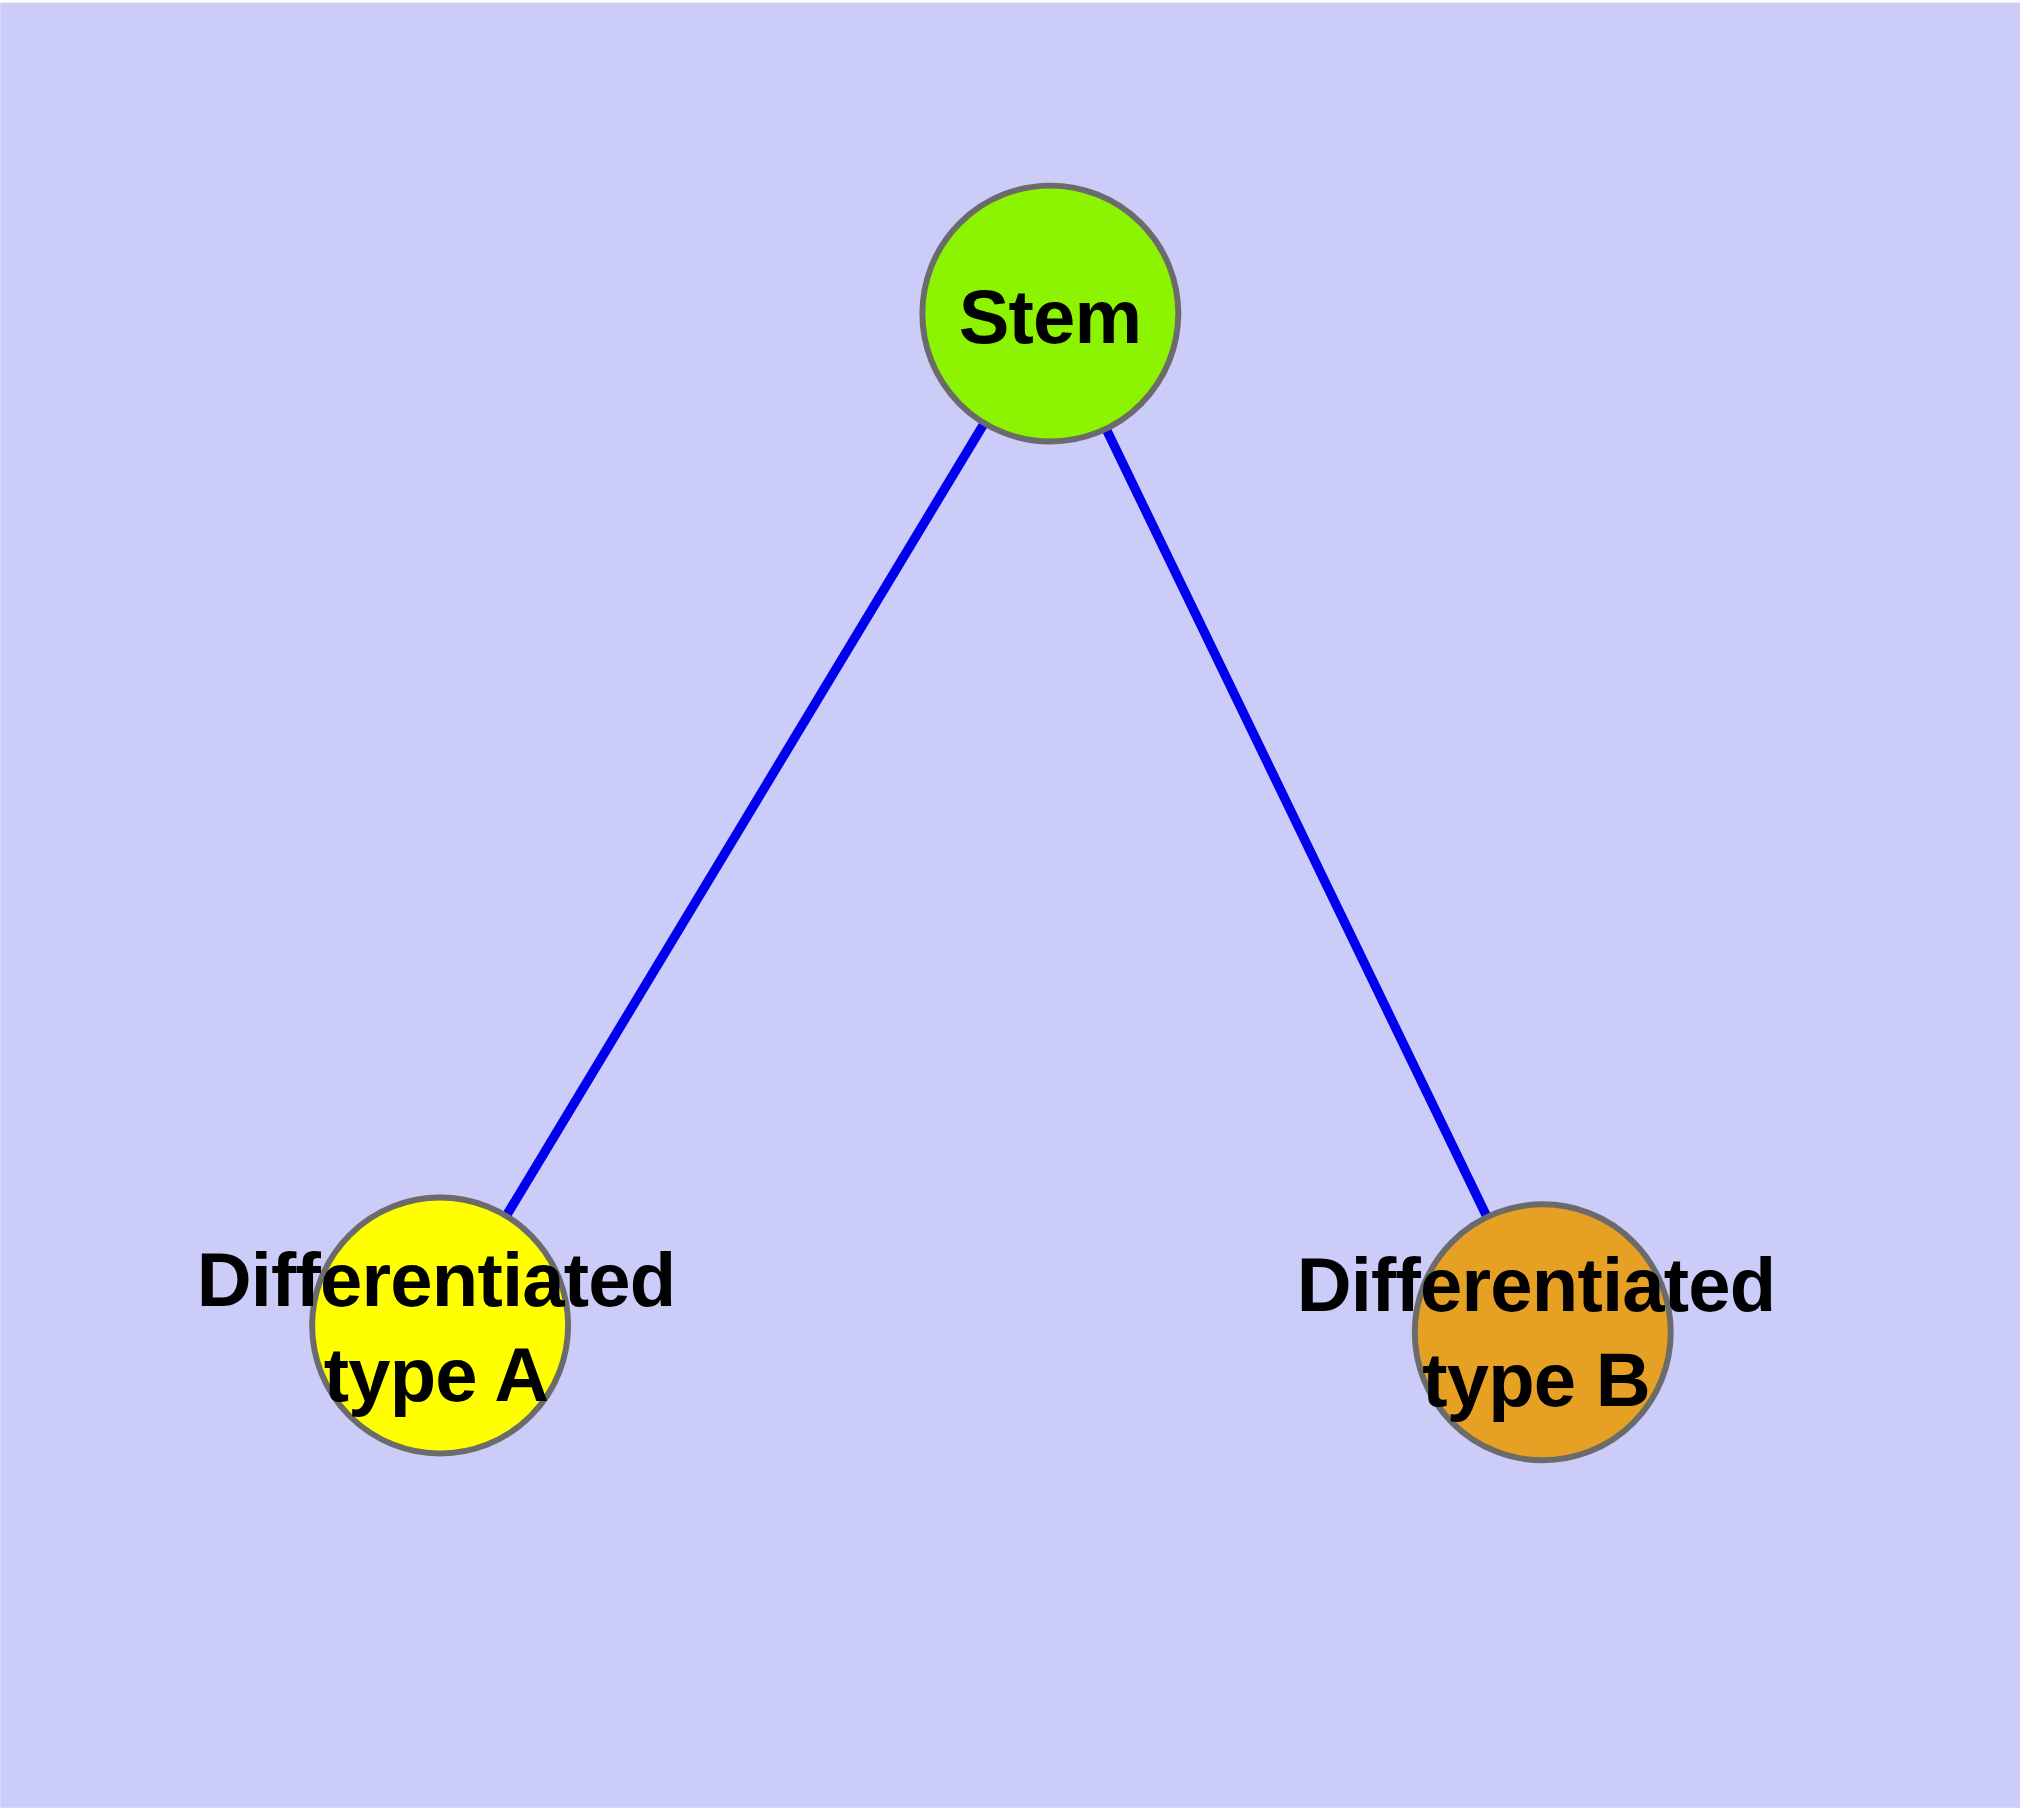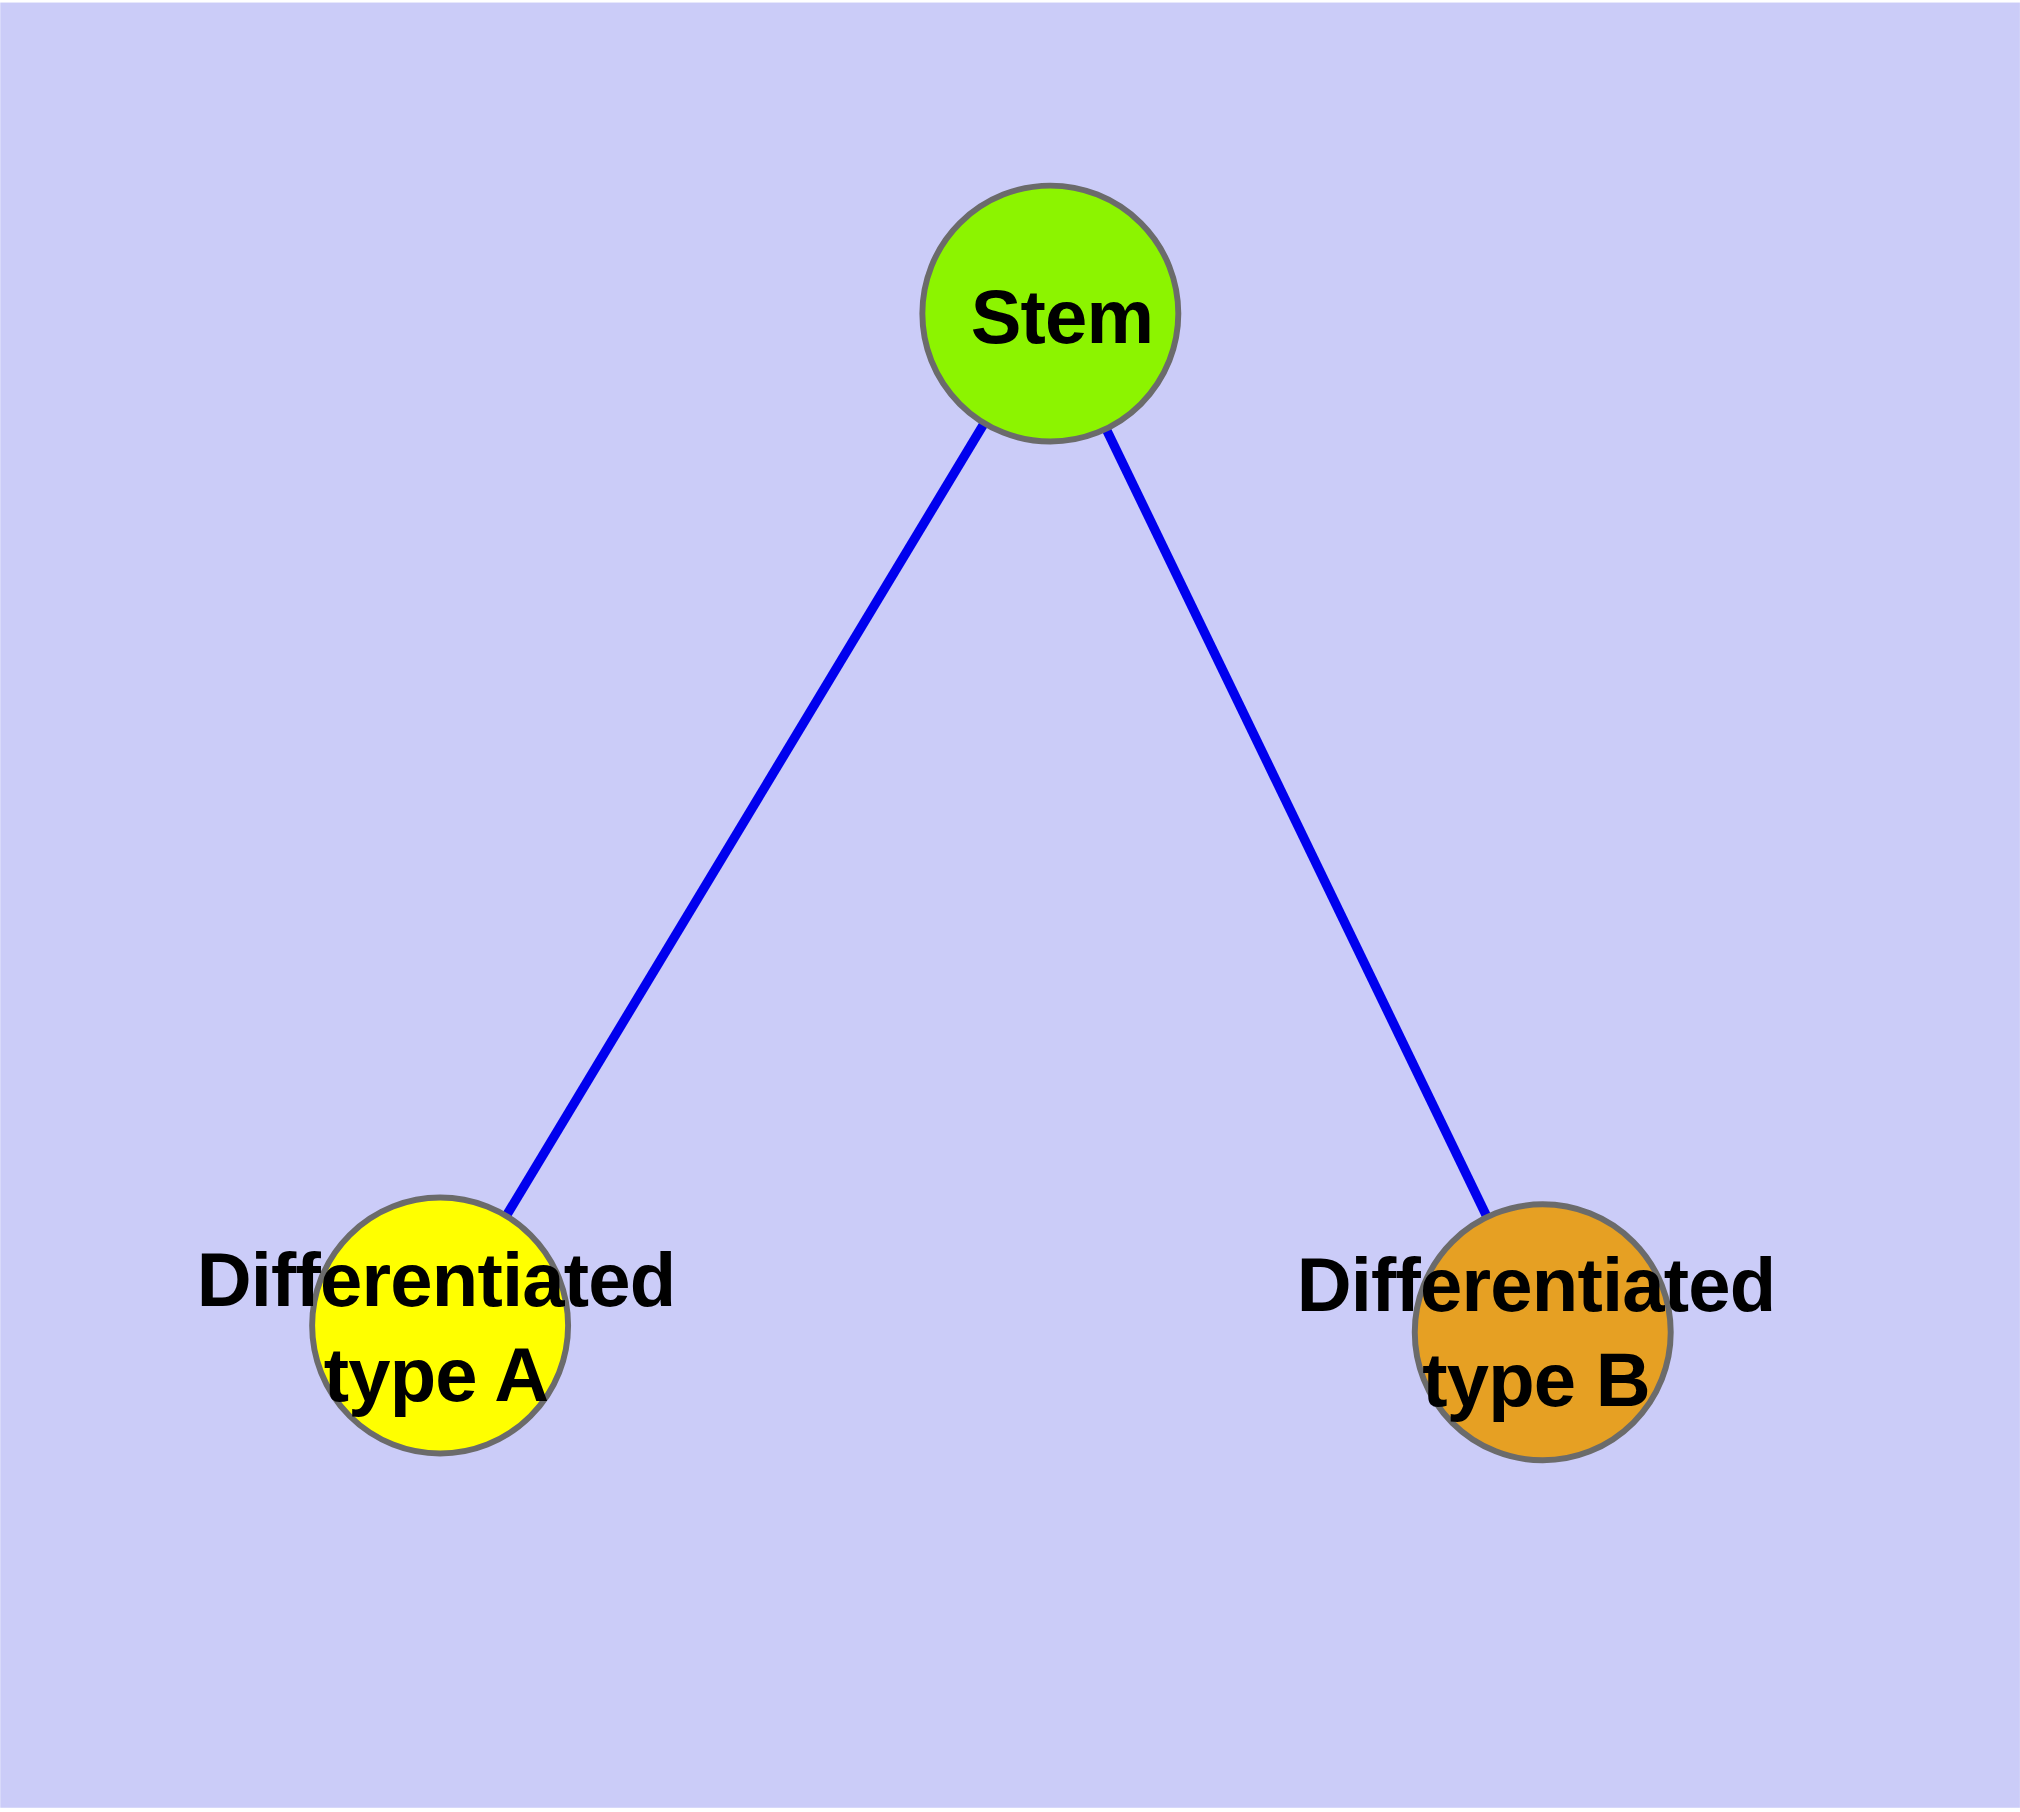--- a/index.html
+++ b/index.html
@@ -46,21 +46,21 @@
     <rect x="0" y="3" width="2383" height="2130" fill="#cbccf8"></rect>
 
     <line x1="1239" y1="370" x2="519" y2="1564" stroke-width="11" stroke="#0000ee"></line>
     <line x1="1239" y1="370" x2="1820" y2="1572" stroke-width="11" stroke="#0000ee"></line>
 
     <circle cx="1239" cy="370" r="151" stroke-width="7" fill="#8cf400" stroke="#6b6b6b"></circle>
     <circle cx="519" cy="1564" r="151" stroke-width="7" fill="#ffff00" stroke="#6b6b6b"></circle>
     <circle cx="1820" cy="1572" r="151" stroke-width="7" fill="#e6a023" stroke="#6b6b6b"></circle>
   </svg>
 
-  <div class="node-label" style="left:1050px; top:316px;margin-left:12px;">Stem</div>
+  <div class="node-label" style="left:1050px; top:316px;">Stem</div>
 
   <div class="node-label" style="left:436px; top:1327px;">Differentiated
 type A</div>
 
   <div class="node-label" style="left:1536px; top:1332px;">Differentiated
 type B</div>
 
 </div>
 
 

